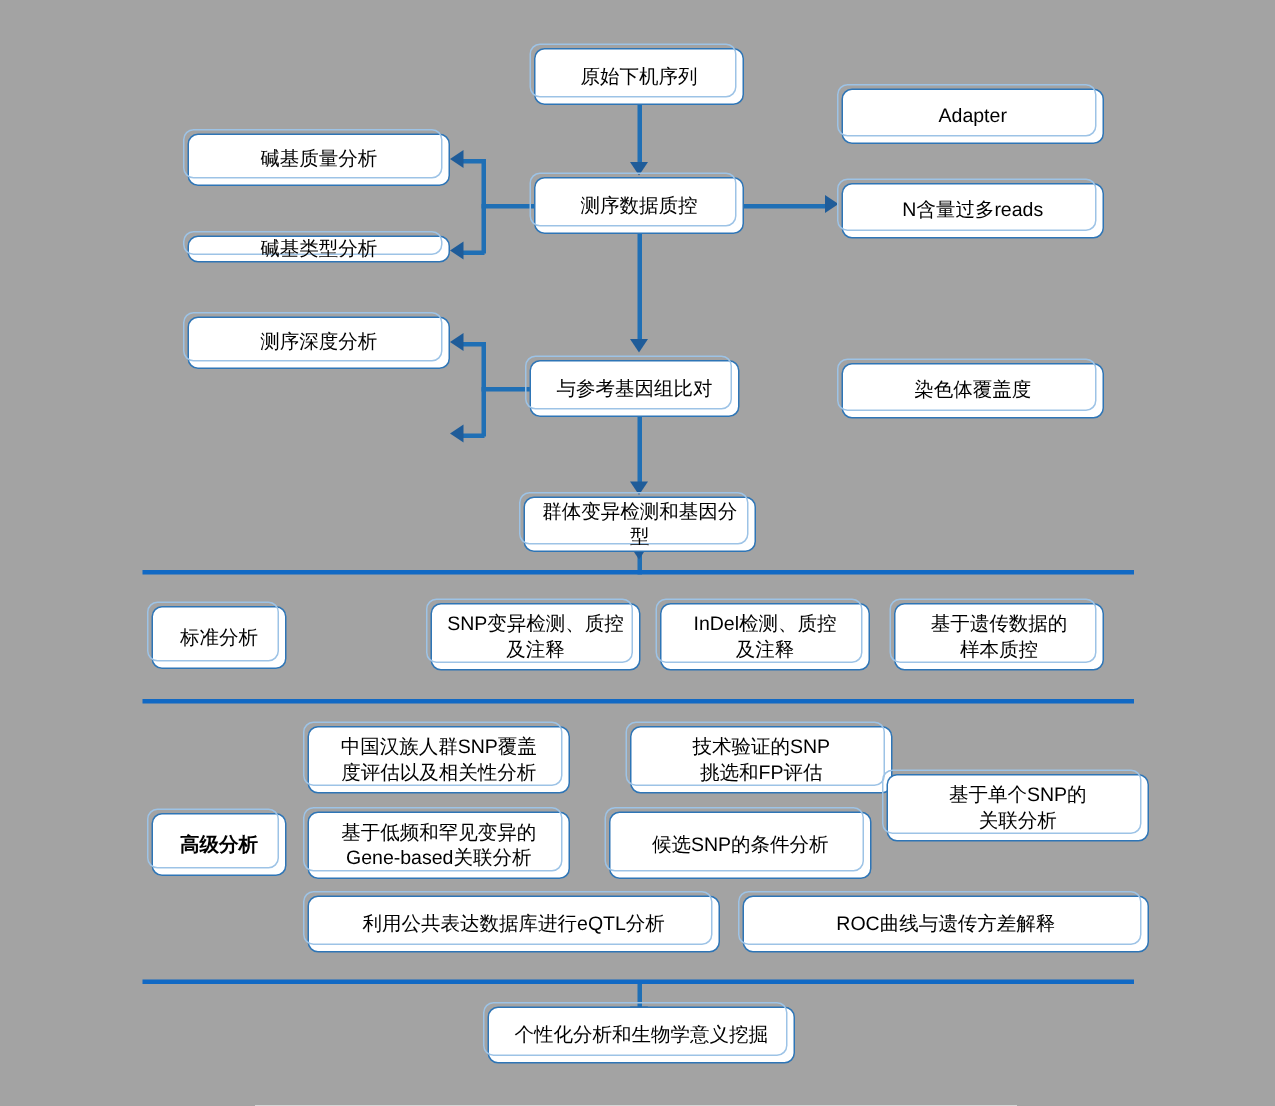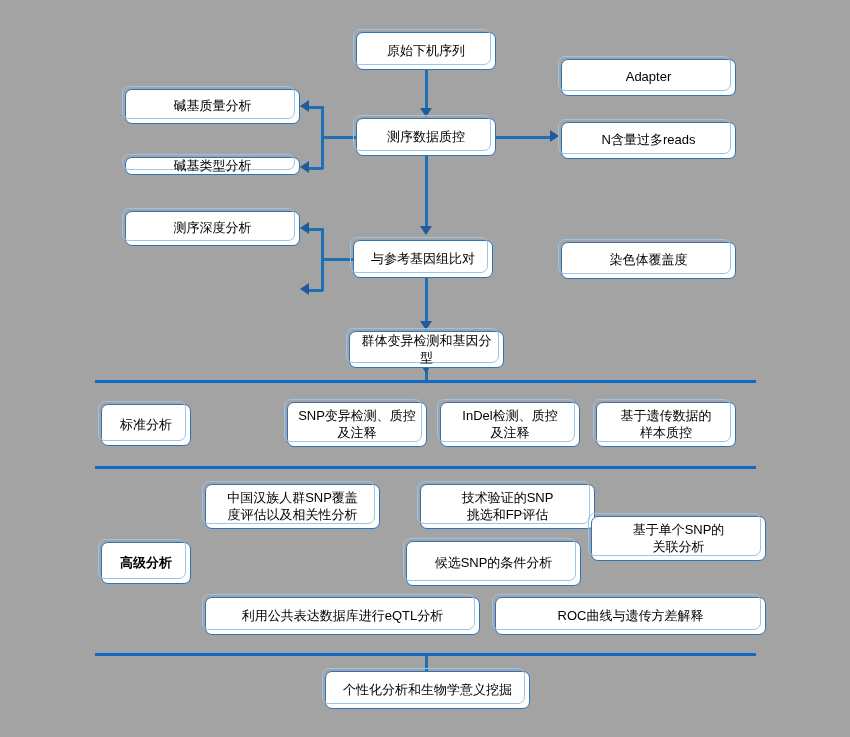--- a/index.html
+++ b/index.html
@@ -202,20 +202,24 @@
   <div class="box" style="left:420px; top:484px; width:175px; height:45px; white-space:pre-line;">
     <span class="lbl">技术验证的SNP
 挑选和FP评估</span>
   </div>
 
   <div class="box" style="left:591px; top:484px; width:175px; height:45px; white-space:pre-line;margin-top:32px;">
     <span class="lbl">基于单个SNP的
 关联分析</span>
   </div>
 
+  <div class="box" style="left:205px; top:541px; width:175px; height:45px; white-space:pre-line;">
+    <span class="lbl">基于低频和罕见变异的
+Gene-based关联分析</span>
+  </div>
 
   <div class="box" style="left:406px; top:541px; width:175px; height:45px;">
     <span class="lbl">候选SNP的条件分析</span>
   </div>
 
 
   <div class="box" style="left:495px; top:597px; width:271px; height:38px;">
     <span class="lbl">ROC曲线与遗传方差解释</span>
   </div>
 

